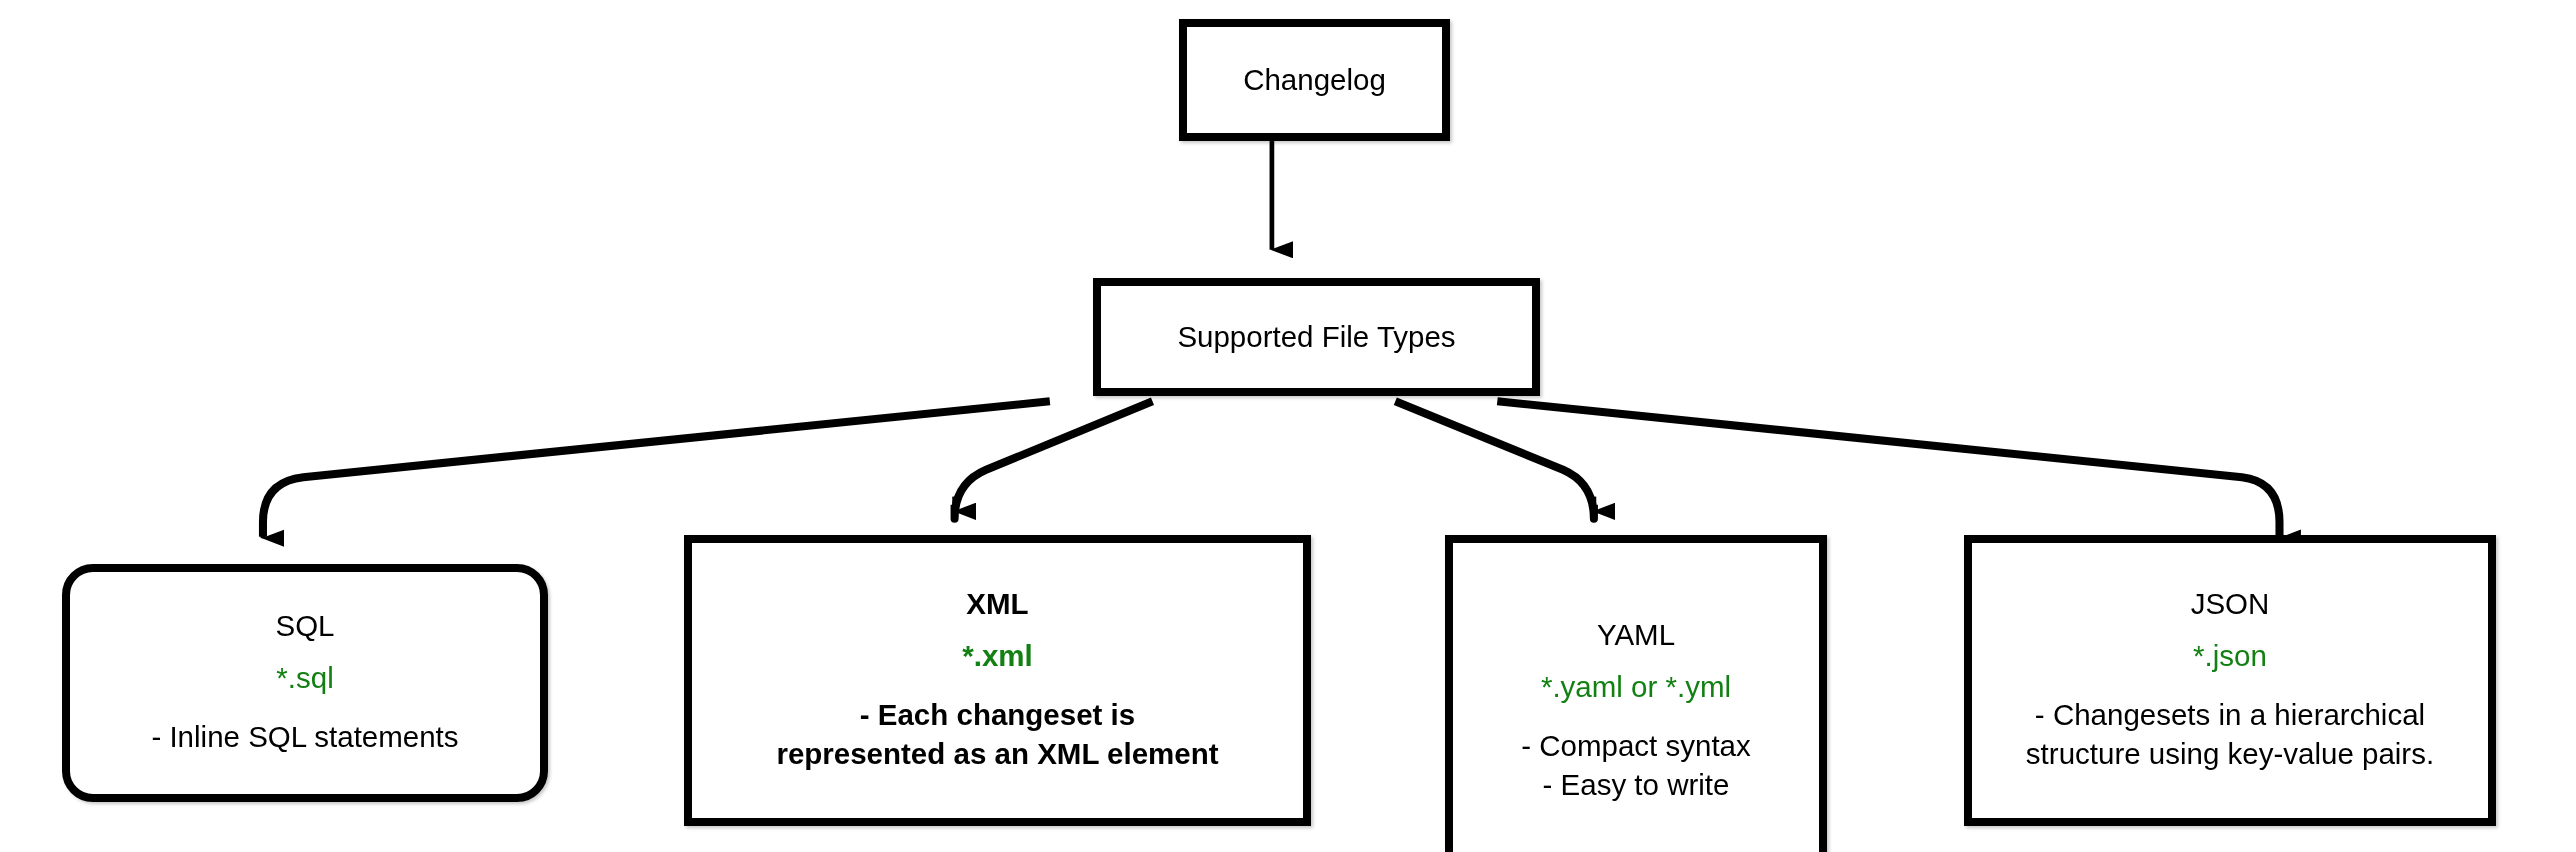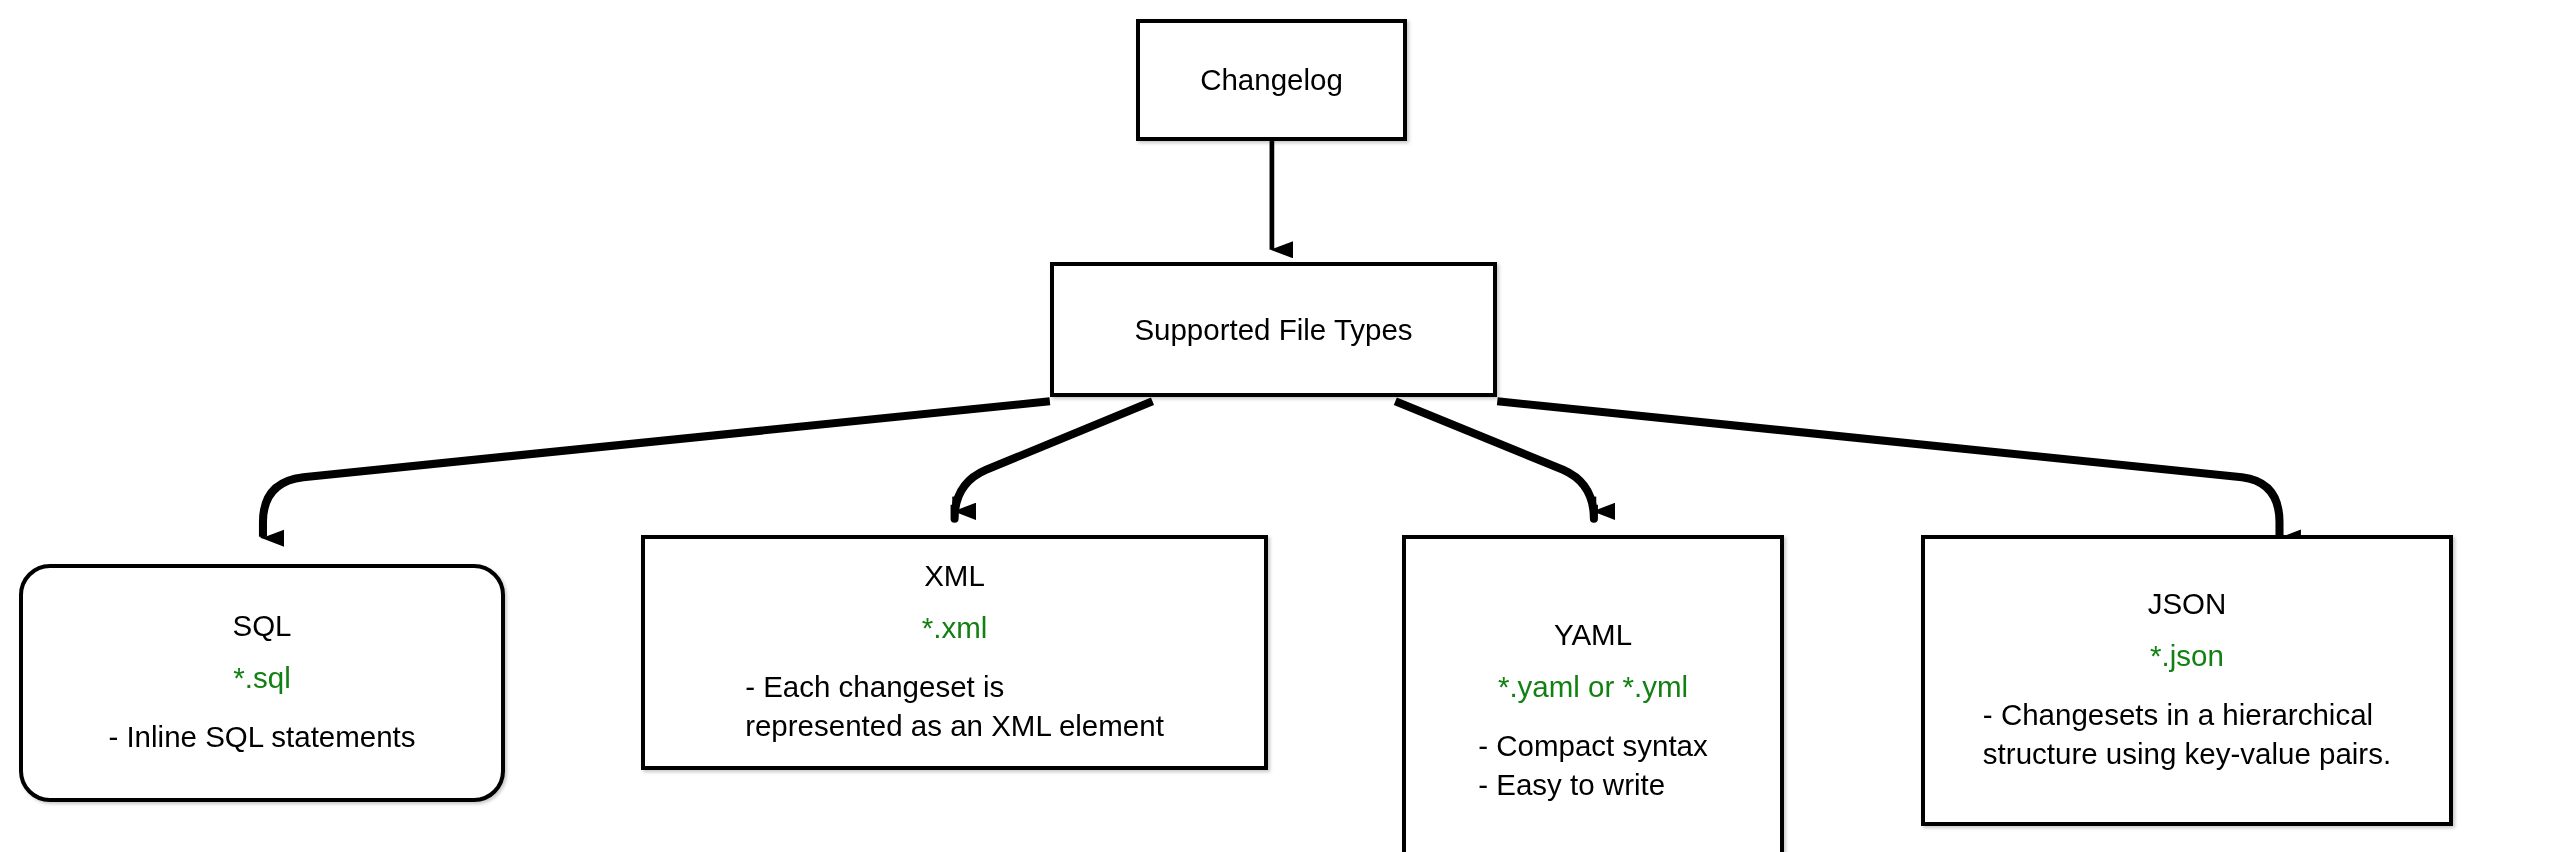--- a/index.html
+++ b/index.html
@@ -24,28 +24,29 @@
     left: 0;
     top: 0;
     width: 2576px;
     height: 853px;
     pointer-events: none;
   }
   .node {
     position: absolute;
     box-sizing: border-box;
     background: #ffffff;
-    border: 4px solid #000000;
+    border: 8px solid #000000;
     display: flex;
     flex-direction: column;
     align-items: center;
     justify-content: center;
-    text-align: left;
+    text-align: center;
     z-index: 2;
     box-shadow: 2px 2px 3.4px rgba(0,0,0,0.22);
+    margin-left: 43px;
   }
   .node-title {
     font-size: 29.5px;
     line-height: 1.15;
     color: #000000;
     white-space: nowrap;
   }
   .node-ext {
     font-size: 29.5px;
     line-height: 1.15;
@@ -58,33 +59,34 @@
     color: #000000;
   }
   .node-desc .dl { display: block; white-space: nowrap; }
 
   
   #node-changelog {
     left: 1136px; top: 19px;
     width: 271px; height: 122px;
   }
   #node-supported {
-    left: 1050px; top: 262px;
-    width: 447px; height: 135px;
+    left: 1050px; top: 278px;
+    width: 447px; height: 118px;
   }
   #node-sql {
     left: 19px; top: 564px;
     width: 486px; height: 238px;
     padding: 0 6.7px;
     border-radius: 31px;
   }
   #node-xml {
     left: 641px; top: 535px;
-    width: 627px; height: 235px;
+    width: 627px; height: 291px;
     padding: 0 5px;
+    font-weight: bold;
   }
   #node-yaml {
     left: 1402px; top: 535px;
     width: 382px; height: 353px;
     padding: 0 6.7px;
   }
   #node-json {
     left: 1921px; top: 535px;
     width: 532px; height: 291px;
     padding: 0 6.7px;

